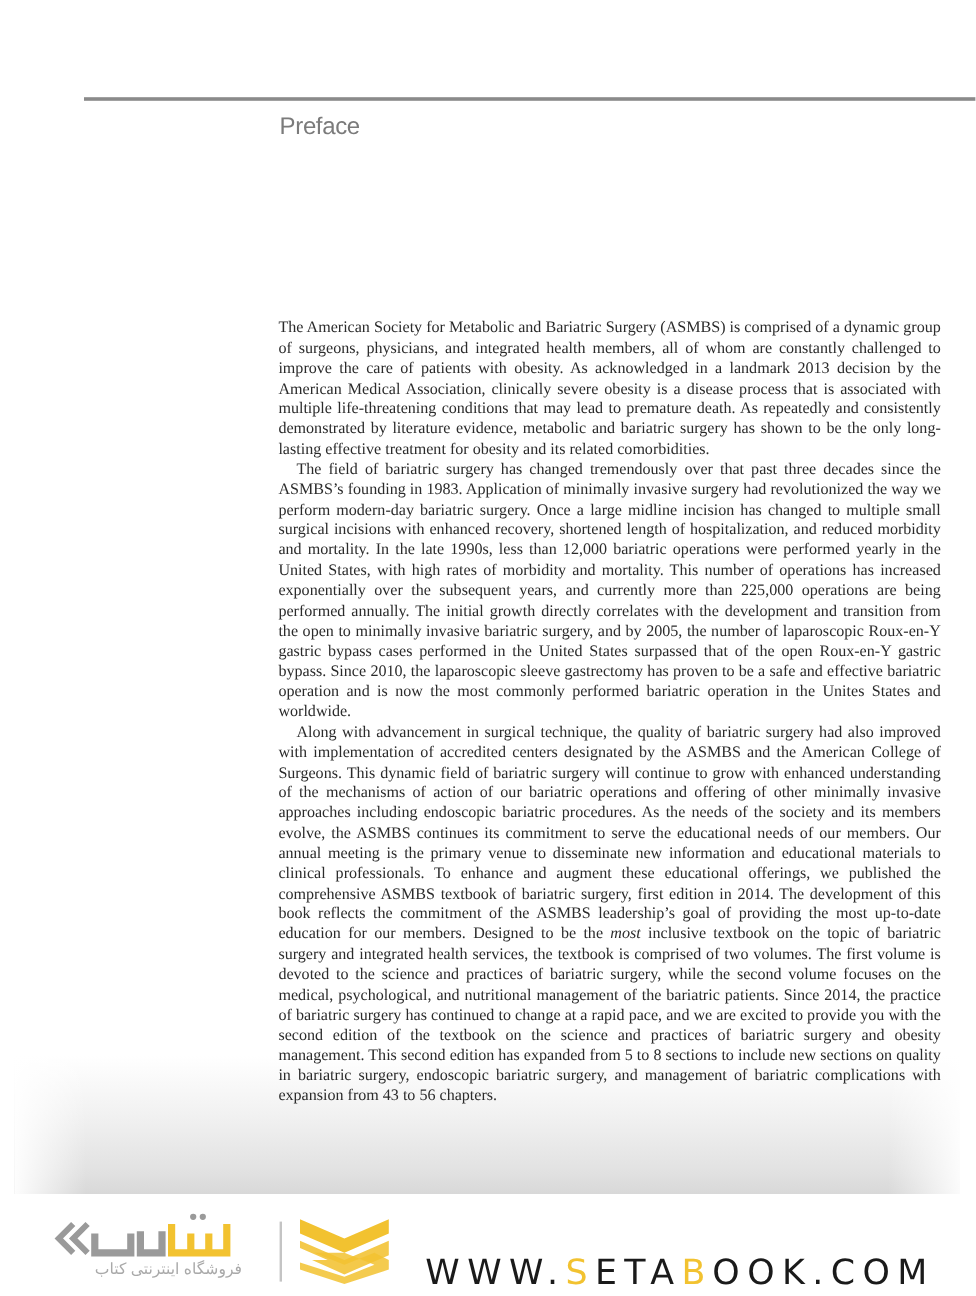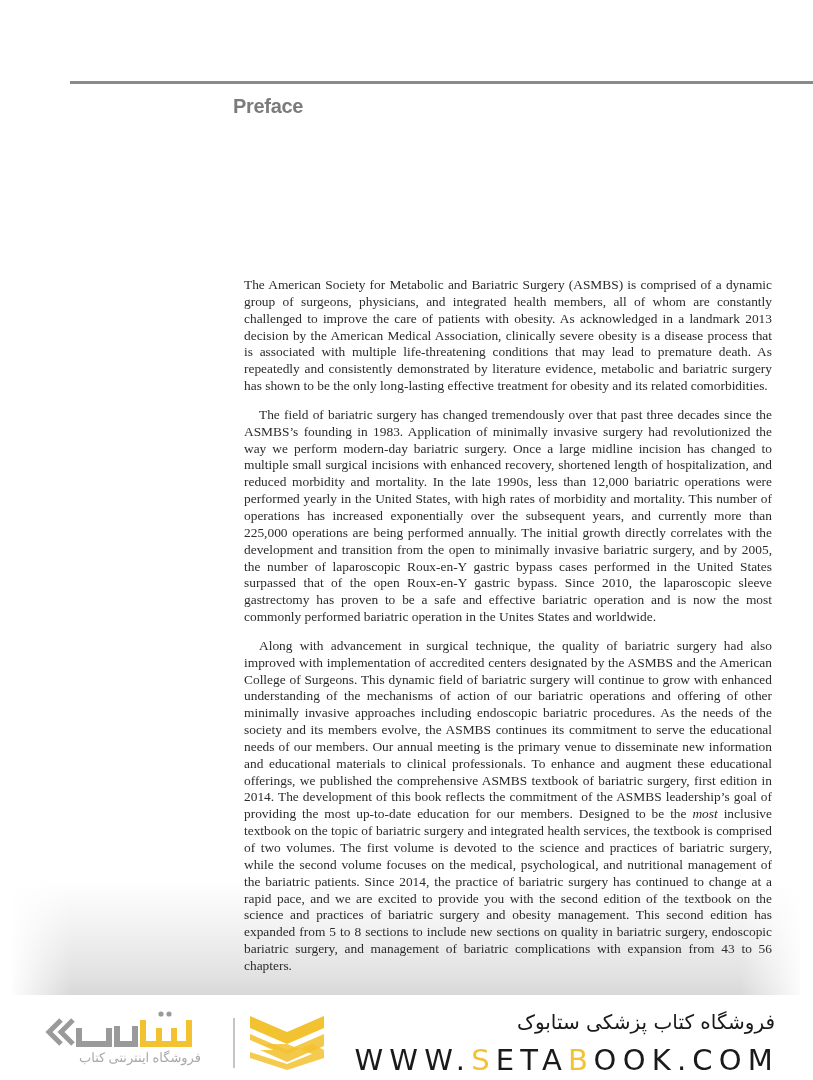--- a/index.html
+++ b/index.html
@@ -36,39 +36,39 @@
       top: 81px;
       width: 743px;
       height: 3px;
       background: #8a8a8a;
     }
     .chapter-title {
       position: absolute;
       left: 233px;
       top: 95px;
       font-family: "Liberation Sans", sans-serif;
-      font-weight: bold;
+      font-weight: normal;
       font-size: 20px;
       letter-spacing: -0.3px;
       color: #7b7b7b;
       margin: 0;
     }
     .body-text {
       position: absolute;
       left: 232px;
       top: 265px;
       width: 552px;
       font-size: 13.4px;
       line-height: 16.85px;
       text-align: justify;
       hyphens: manual;
       color: #2b2b2b;
     }
     .body-text p {
-      margin: 12px;
+      margin: 0;
       text-indent: 0;
     }
     .body-text p + p {
       text-indent: 15px;
     }
     .body-text em {
     }
 
     
     .footer {
@@ -90,21 +90,21 @@
       position: absolute;
       left: 0;
       top: 0;
       width: 160px;
       height: 42px;
     }
     .logo-tagline {
       position: absolute;
       left: 44px;
       top: 40px;
-      font-family: Liberation Serif, serif;
+      font-family: Liberation Sans, sans-serif;
       font-size: 13px;
       color: #a9a9a9;
       direction: rtl;
       white-space: nowrap;
     }
     .logo-divider {
       position: absolute;
       left: 198px;
       top: 8px;
       width: 2px;
@@ -173,16 +173,15 @@
     </svg>
     <span class="logo-tagline">فروشگاه اینترنتی کتاب</span>
     <div class="logo-divider"></div>
     <svg class="logo-chevron" viewBox="0 0 78 60">
       <polygon points="2,4 39,20 76,4 76,16 39,32 2,16" fill="#f2c230"></polygon>
       <polygon points="2,22 39,38 76,22 76,34 39,50 12,38 52,38 39,44 2,28" fill="#f4c94a"></polygon>
       <polygon points="14,32 39,42 64,32 76,38 76,46 39,58 2,46 2,40 39,52 64,42 39,32" fill="#f2c230" opacity="0.85"></polygon>
     </svg>
   </div>
 
-  <div class="store-name">فروشگاه کتاب پزشکی ستابوک</div>
 
   <div class="store-url"><span>WWW.</span><span class="accent">S</span><span>ETA</span><span class="accent">B</span><span>OOK.COM</span></div>
 </div>
 
 </body></html>

